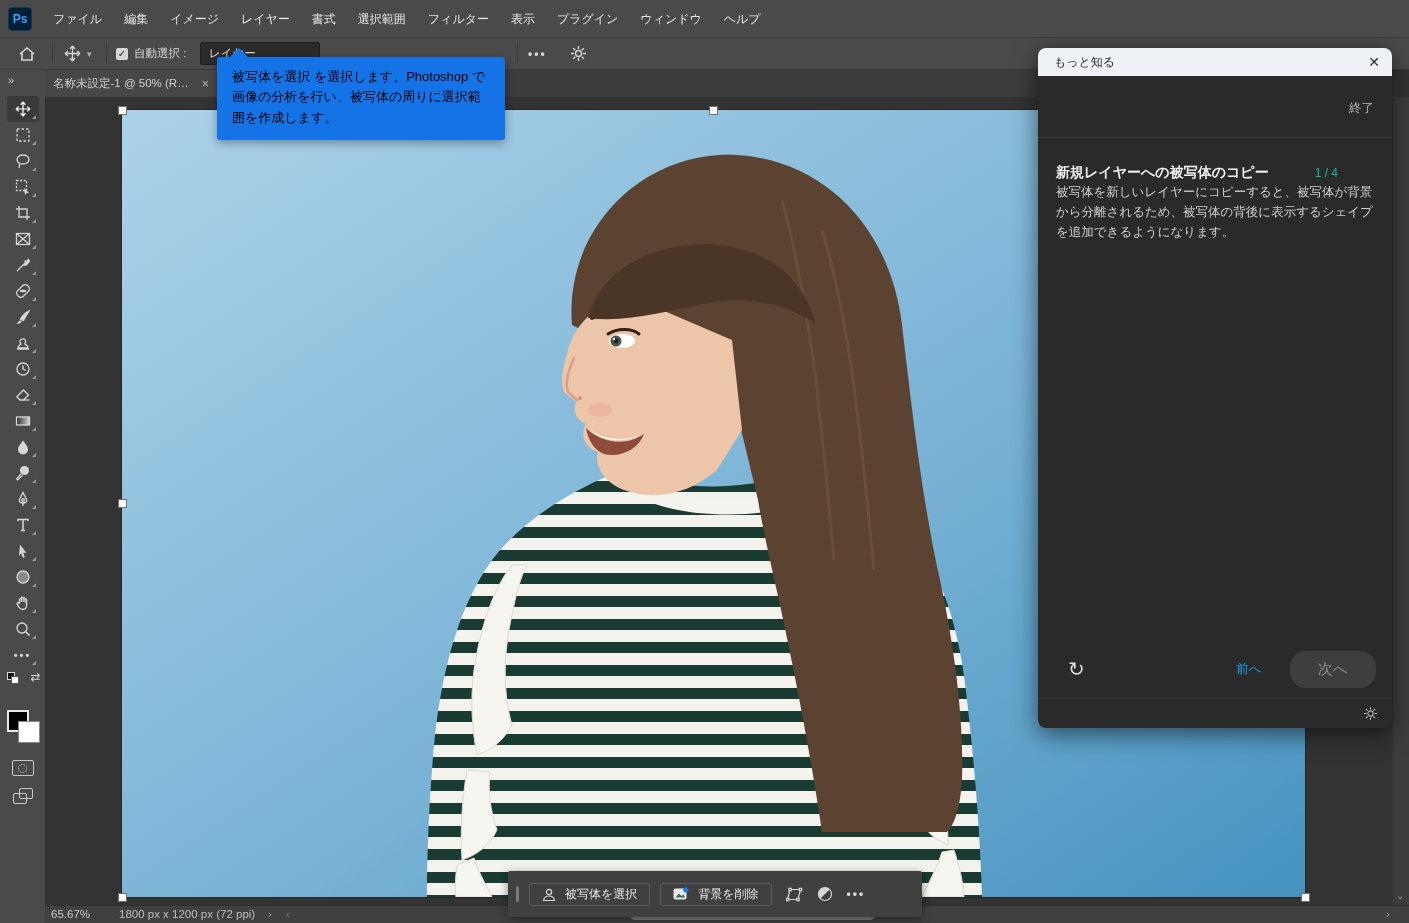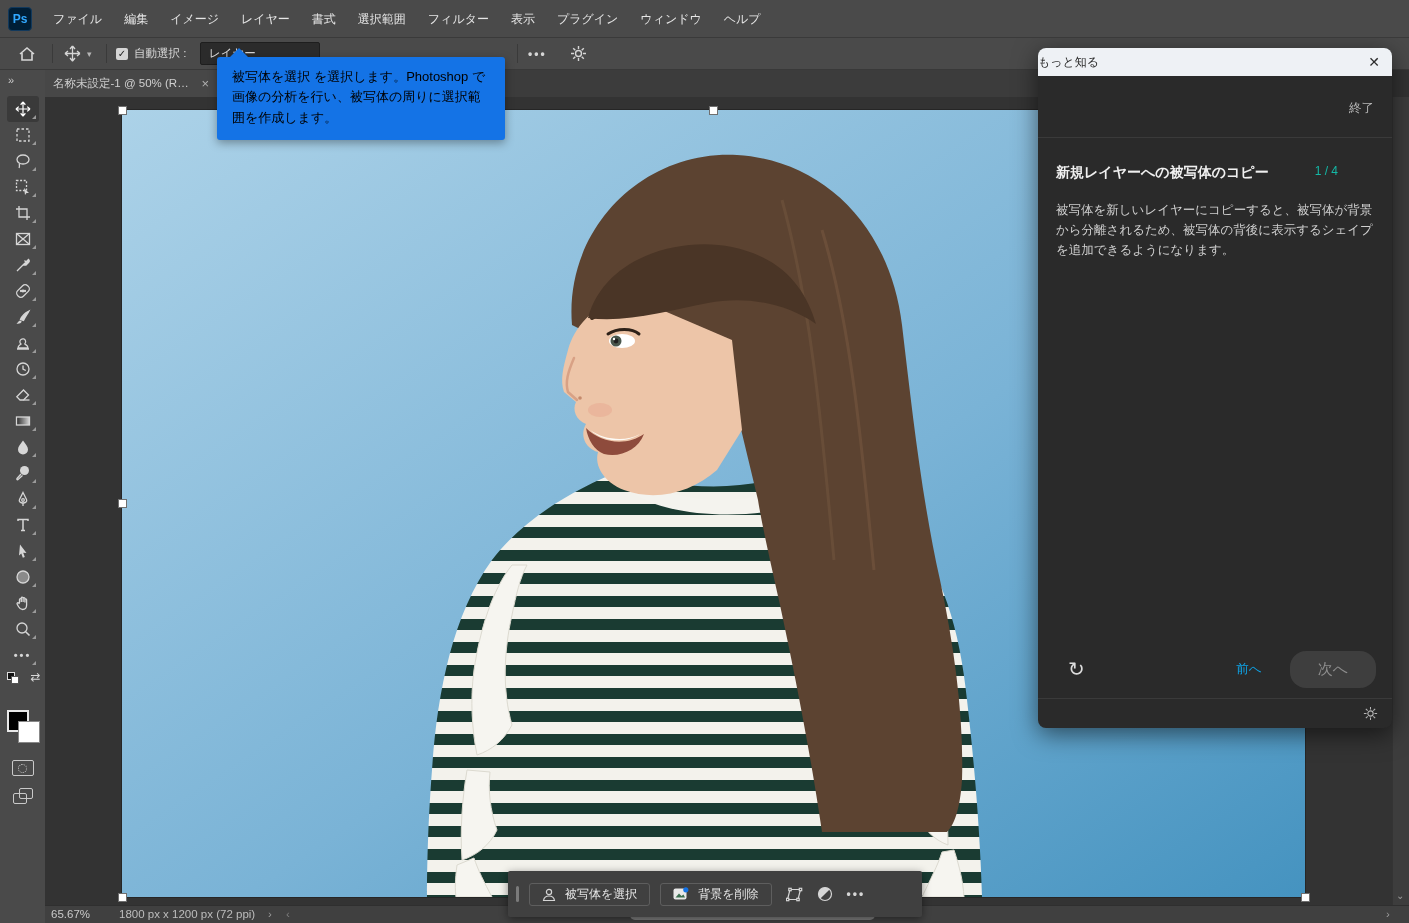--- a/index.html
+++ b/index.html
@@ -71,30 +71,30 @@
   
   .right-strip { position:absolute; left:1392px; top:97px; width:17px; height:808px; background:#3d3d3d;
                  border-left:1px solid #343434; z-index:4; }
   .right-strip .chev { position:absolute; left:3px; bottom:4px; color:#9a9a9a; font-size:10px; }
 
   
   .learn { position:absolute; left:1038px; top:48px; width:354px; height:680px; background:#2a2a2a;
            border-radius:8px; box-shadow:0 6px 24px rgba(0,0,0,.55); z-index:40; display:flex;
            flex-direction:column; overflow:hidden; }
   .learn-head { height:28px; background:#eef1f5; color:#2c2c2c; font-size:12px; display:flex;
-                align-items:center; padding:0 12px 0 0; }
+                align-items:center; padding:0 12px 0 16px; }
   .learn-head .sp { flex:1; }
   .learn-head .x { color:#2c2c2c; font-size:14px; }
   .learn-exit { padding:24px 18px 20px; color:#b8b8b8; font-size:12.5px;text-align:right; }
   .learn-div { height:1px; background:#3a3a3a; }
   .learn-body { flex:1; padding:26px 18px 0; }
-  .step-row { display:flex; align-items:flex-start; }
+  .step-row { display:flex; align-items:center; }
   .step-title { font-size:14px; font-weight:bold; color:#f0f0f0; flex:1; }
   .step-count { font-size:12px; color:#14b8a6; padding-right:36px;margin-left:17px; }
-  .step-desc { margin-top:18px; font-size:12.5px; line-height:1.6; color:#cfcfcf; }
+  .step-desc { font-size:12.5px; line-height:1.6; color:#cfcfcf; }
   .learn-foot { height:58px; display:flex; align-items:center; padding:0 16px 0 30px; }
   .refresh { color:#dcdcdc; font-size:20px; }
   .learn-foot .sp { flex:1; }
   .btn-prev { color:#0ea5e9; font-size:12.5px; margin-right:28px; }
   .btn-next { background:#3e3e3e; color:#8d8d8d; font-size:15px; border-radius:16px; padding:9px 28px; }
   .learn-bottom { height:30px; border-top:1px solid #3a3a3a; display:flex; align-items:center;
                   justify-content:flex-end; padding-right:14px; }
   .learn-bottom svg { stroke:#b5b5b5; fill:none; stroke-width:1.2; }
 
   

